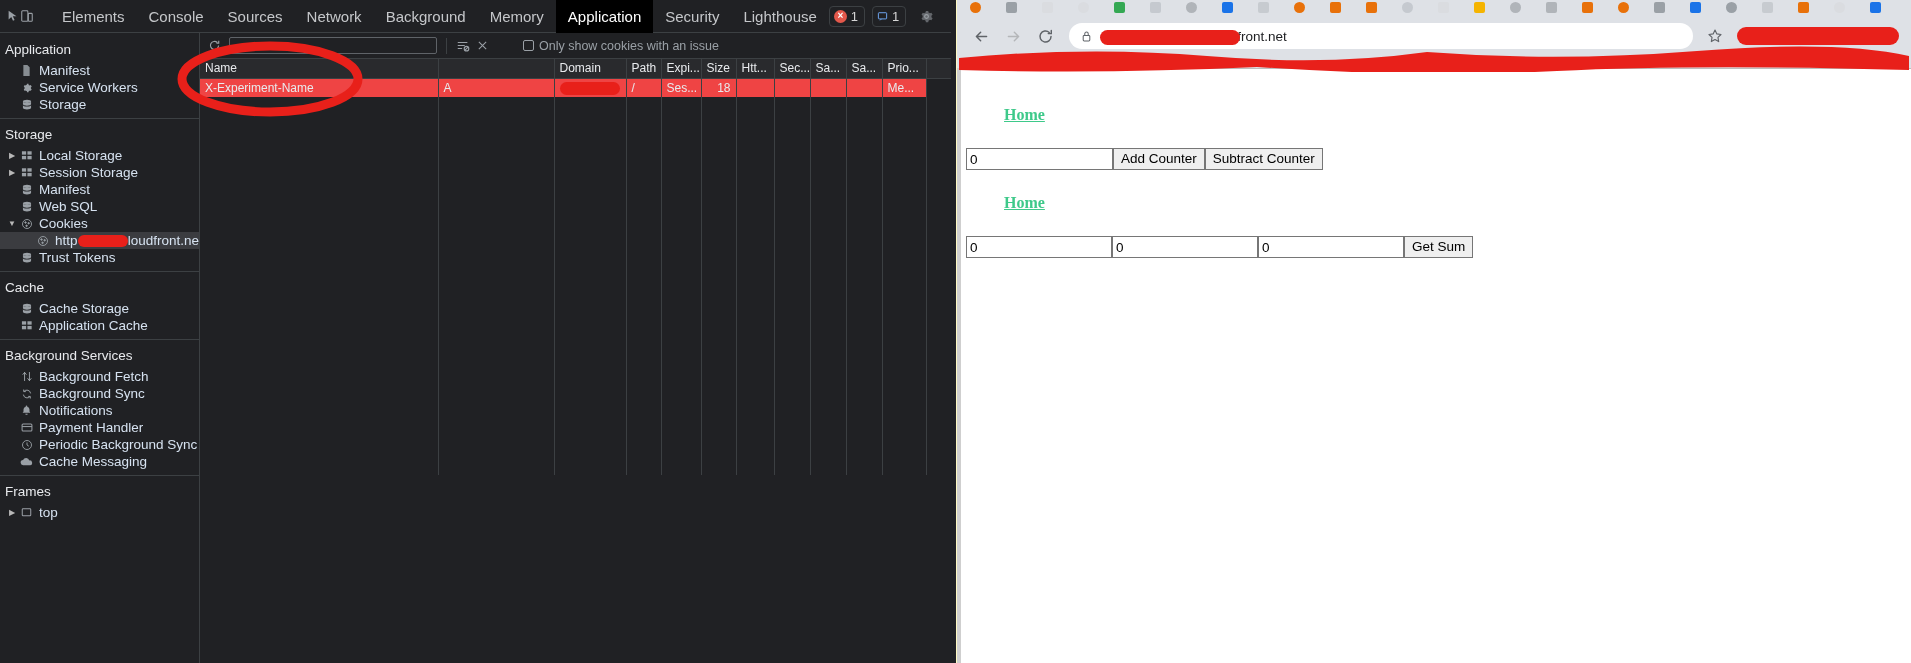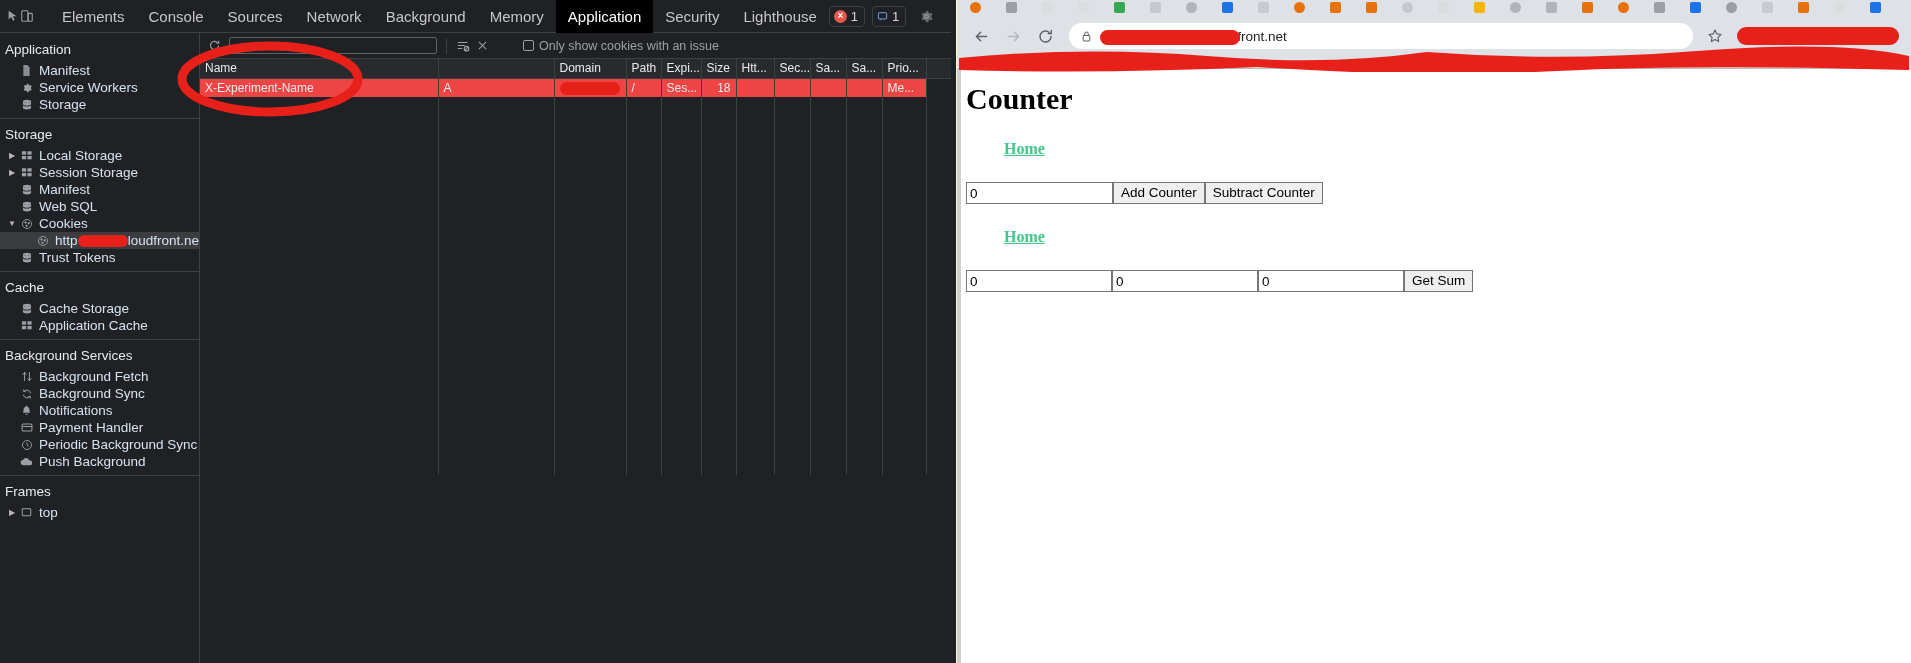--- a/index.html
+++ b/index.html
@@ -525,21 +525,21 @@
               </span>
               <span class="nav-lbl">Periodic Background Sync</span>
             </div>
             <div class="nav-item">
               <span class="arrow none">▶</span>
               <span class="nav-ic">
                 <svg width="13" height="10" viewBox="0 0 16 12" fill="currentColor">
                   <path d="M12.4 10H4.2a3.2 3.2 0 01-.4-6.4A4 4 0 0111.4 4a3 3 0 011 6z"></path>
                 </svg>
               </span>
-              <span class="nav-lbl">Push Background</span>
+              <span class="nav-lbl">Cache Messaging</span>
             </div>
             <div class="sec-div"></div>
             <div class="sec-title">Frames</div>
             <div class="nav-item">
               <span class="arrow">▶</span>
               <span class="nav-ic">
                 <svg width="11" height="11" viewBox="0 0 14 14" fill="none" stroke="currentColor" stroke-width="1.3">
                   <rect x="1.6" y="2.2" width="10.8" height="9" rx="1"></rect>
                 </svg>
               </span>
@@ -1054,21 +1054,21 @@
       <div style="position:relative;width:170px;height:22px;">
         <span class="bar-redact" style="left:6px;top:2px;width:162px;height:18px;"></span>
       </div>
     </div>
 
     <div class="tabstrip"></div>
 
     <div class="page">
       <div class="page-frame-border"></div>
       <div class="scroll-gutter"></div>
-      <div id="page-host" style="padding-left:3px;"><div class="pg-h1">Counter</div><a class="pg-link">Home</a><div class="form-row">
+      <div id="page-host" style="padding-left:3px;"><a class="pg-link">Home</a><div class="form-row">
             <input class="inp w1" value="0" style="">
             <button class="btn">Add Counter</button>
             <button class="btn">Subtract Counter</button>
           </div><a class="pg-link">Home</a><div class="form-row">
             <input class="inp w2" value="0" style="">
             <input class="inp w2" value="0" style="">
             <input class="inp w2" value="0" style="">
             <button class="btn">Get Sum</button>
           </div></div>
     </div>

